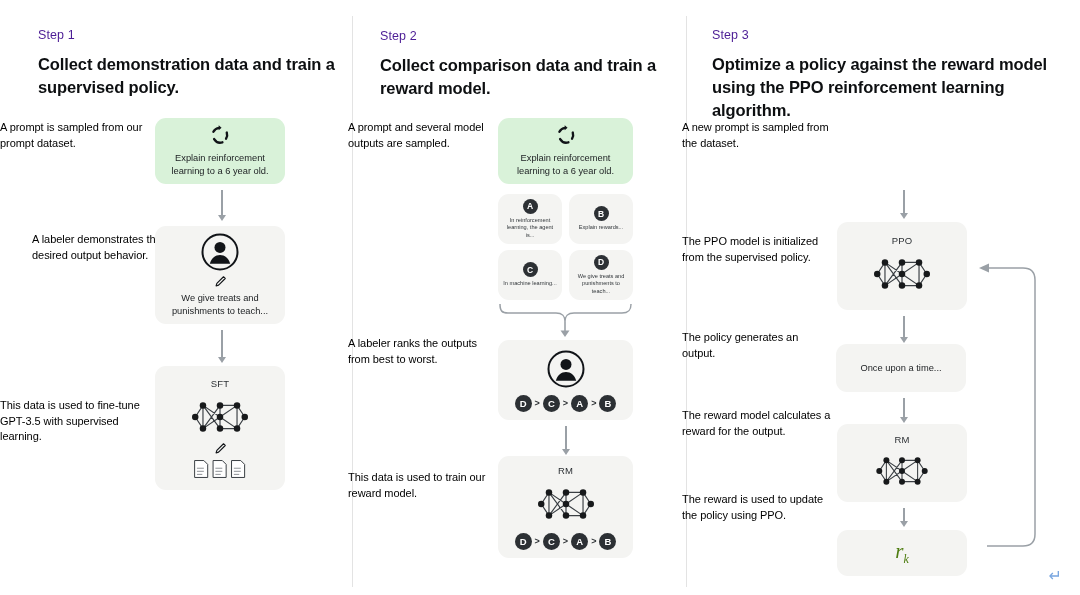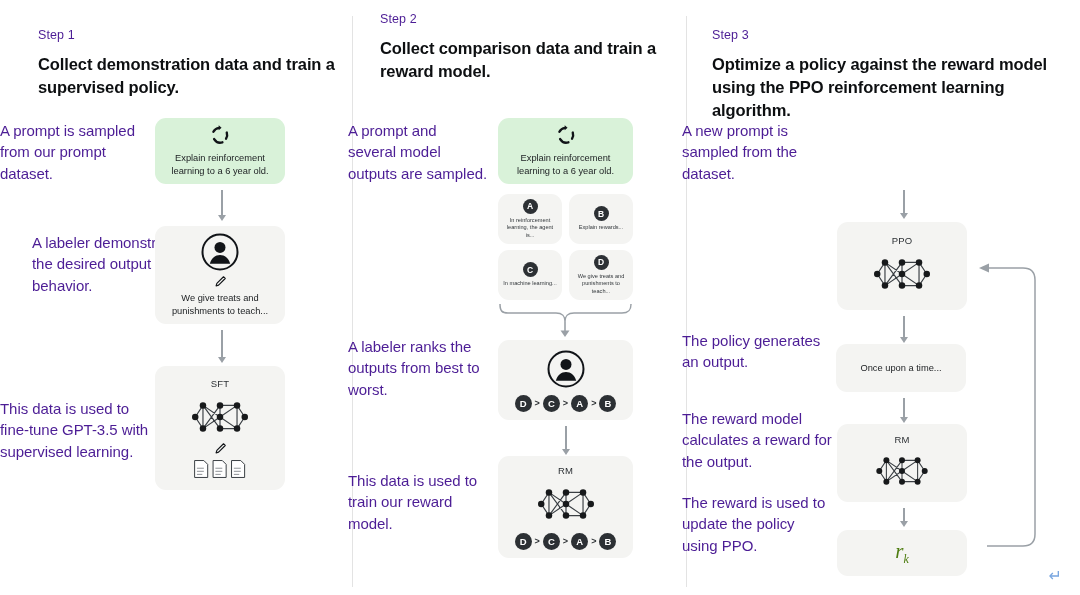--- a/index.html
+++ b/index.html
@@ -8,29 +8,29 @@
     width:1080px;height:595px;
     background:#ffffff;
     font-family:"Liberation Sans", sans-serif;
     color:#111418;
     overflow:hidden;
     position:relative;
   }
   .board{position:absolute;inset:0;display:flex;}
   .col{position:relative;box-sizing:border-box;}
   .col-1{width:348px;padding:28px 0 0 38px;}
-  .col-2{width:334px;padding:12px 0 0 32px;}
+  .col-2{width:334px;padding:29px 0 0 32px;}
   .col-3{width:398px;padding:28px 0 12px 30px;}
   .vdiv{position:absolute;top:16px;bottom:8px;width:1px;background:#e3e3e3;}
   .vdiv-1{left:352px;}
   .vdiv-2{left:686px;}
 
   .step-label{font-size:12.5px;color:#4c1d95;letter-spacing:.1px;margin-bottom:11px;}
   .step-title{font-size:16.5px;font-weight:bold;line-height:1.38;letter-spacing:-.1px;color:#0d0f11;margin:0;}
-  .note{position:absolute;font-size:15px;line-height:1.42;color:#4c1d95;letter-spacing:-.05px;}
+  .note{position:absolute;font-size:11px;line-height:1.42;color:#000000;letter-spacing:-.05px;}
   .card{
     box-sizing:border-box;
     background:#f4f4f2;
     border-radius:11px;
     position:absolute;
     display:flex;flex-direction:column;align-items:center;justify-content:center;
   }
   .card.green{background:#d9f2d9;}
   .card-text{font-size:9.3px;line-height:1.38;text-align:center;color:#1b1e21;padding:0 8px;}
   .card-title{font-size:9.5px;color:#2c3034;margin-bottom:4px;letter-spacing:.2px;}
@@ -254,20 +254,21 @@
     </div>
   </div>
 
   <div class="vdiv vdiv-2"></div>
 
   <div class="col col-3">
     <div class="step-label">Step 3</div>
     <div class="step-title">Optimize a policy against the reward model using the PPO reinforcement learning algorithm.</div>
 
     <div class="note" style="left:0;top:120px;width:150px;">A new prompt is sampled from the dataset.</div>
+    <div class="note" style="left:0;top:234px;width:150px;">The PPO model is initialized from the supervised policy.</div>
     <div class="note" style="left:0;top:330px;width:152px;">The policy generates an output.</div>
     <div class="note" style="left:0;top:408px;width:150px;">The reward model calculates a reward for the output.</div>
     <div class="note" style="left:0;top:492px;width:150px;">The reward is used to update the policy using PPO.</div>
 
 
     <div class="arrow" style="left:218px;top:190px;">
       <div class="shaft" style="height:24px;"></div>
         <div class="head"></div>
     </div>
 

